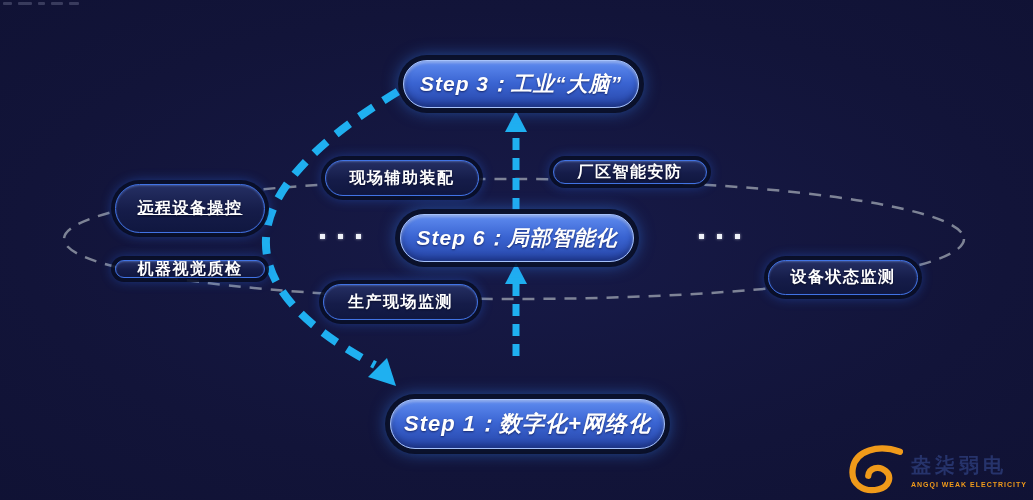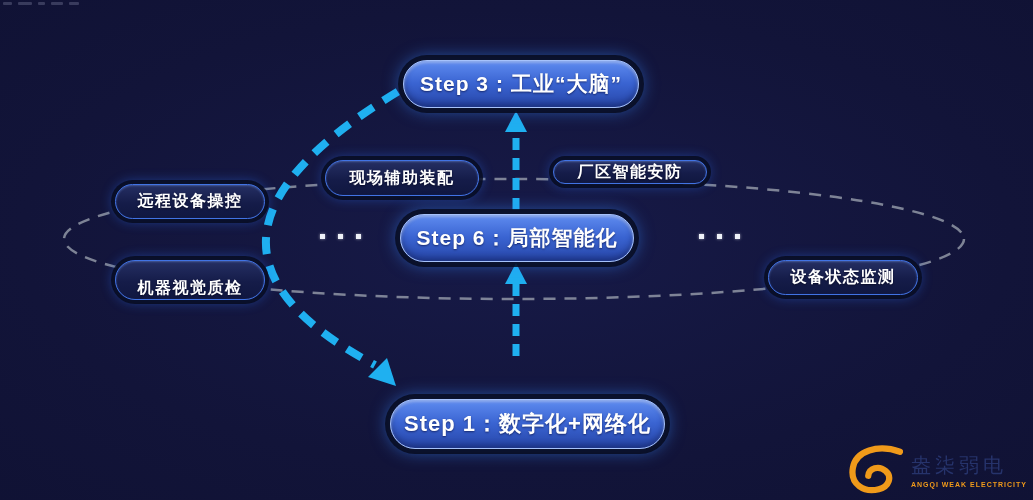--- a/index.html
+++ b/index.html
@@ -32,43 +32,44 @@
                inset 0 1px 2px rgba(130,170,255,0.35);
     text-shadow:0 1px 2px rgba(0,0,20,0.6);
   }
   .step{
     font-size:21px;letter-spacing:1px;
     background:linear-gradient(180deg,#5f8cf0 0%,#3a64d2 48%,#2746a8 100%);
     border:1px solid #a6c2fb;
     box-shadow:0 0 0 5px rgba(7,10,30,0.85), 0 0 16px 4px rgba(56,140,255,0.5),
                inset 0 2px 3px rgba(255,255,255,0.35), inset 0 -3px 6px rgba(10,20,70,0.45);
     text-shadow:0 1px 2px rgba(0,0,40,0.55);
+    font-style:italic;
   }
-  .n-flt{left:115px;top:184px;width:150px;height:35px;}
-  .n-flb{left:115px;top:260px;width:150px;height:40px;align-items:flex-end;}
+  .n-flt{left:115px;top:184px;width:150px;height:49px;text-decoration:underline;}
+  .n-flb{left:115px;top:260px;width:150px;height:18px;}
   .n-mlt{left:325px;top:160px;width:154px;height:36px;text-align:right;}
   .n-mrt{left:553px;top:160px;width:154px;height:24px;}
   .n-mlb{left:323px;top:284px;width:155px;height:36px;}
   .n-mrb{left:553px;top:284px;width:155px;height:36px;}
   .n-frt{left:768px;top:184px;width:150px;height:35px;}
   .n-frb{left:768px;top:260px;width:150px;height:35px;}
   .st1{left:390px;top:359px;width:275px;height:50px;font-size:22px;margin-top:40px;}
   .st2{left:400px;top:214px;width:234px;height:48px;}
   .st3{left:403px;top:60px;width:236px;height:48px;}
 
   
   .dots{position:absolute;display:flex;gap:13px;}
   .dots i{display:block;width:5px;height:5px;background:#eef1f8;box-shadow:0 0 3px rgba(255,255,255,0.6);}
   .dots-left{left:320px;top:234px;}
   .dots-right{left:699px;top:234px;}
 
   
   .logo{position:absolute;right:6px;bottom:5px;display:flex;align-items:center;gap:8px;}
   .logo .txt{display:flex;flex-direction:column;align-items:flex-start;gap:2px;}
-  .logo .zh{font-size:20px;font-weight:normal;letter-spacing:4px;color:#26336b;}
+  .logo .zh{font-size:20px;font-weight:bold;letter-spacing:4px;color:#26336b;}
   .logo .en{font-size:7px;font-weight:bold;letter-spacing:1px;color:#F09A1A;}
 </style>
 </head>
 <body>
 
 <div class="stage">
 
   <div class="wm">
     <i></i>
       <i></i>
@@ -96,20 +97,23 @@
   </div>
   <div class="node cap n-flb">
     <span>机器视觉质检</span>
   </div>
   <div class="node cap n-mlt">
     <span>现场辅助装配</span>
   </div>
   <div class="node cap n-mrt">
     <span>厂区智能安防</span>
   </div>
+  <div class="node cap n-mlb">
+    <span>生产现场监测</span>
+  </div>
   <div class="node cap n-frb">
     <span>设备状态监测</span>
   </div>
 
   <div class="dots dots-left">
     <i></i>
       <i></i>
       <i></i>
   </div>
   <div class="dots dots-right">

